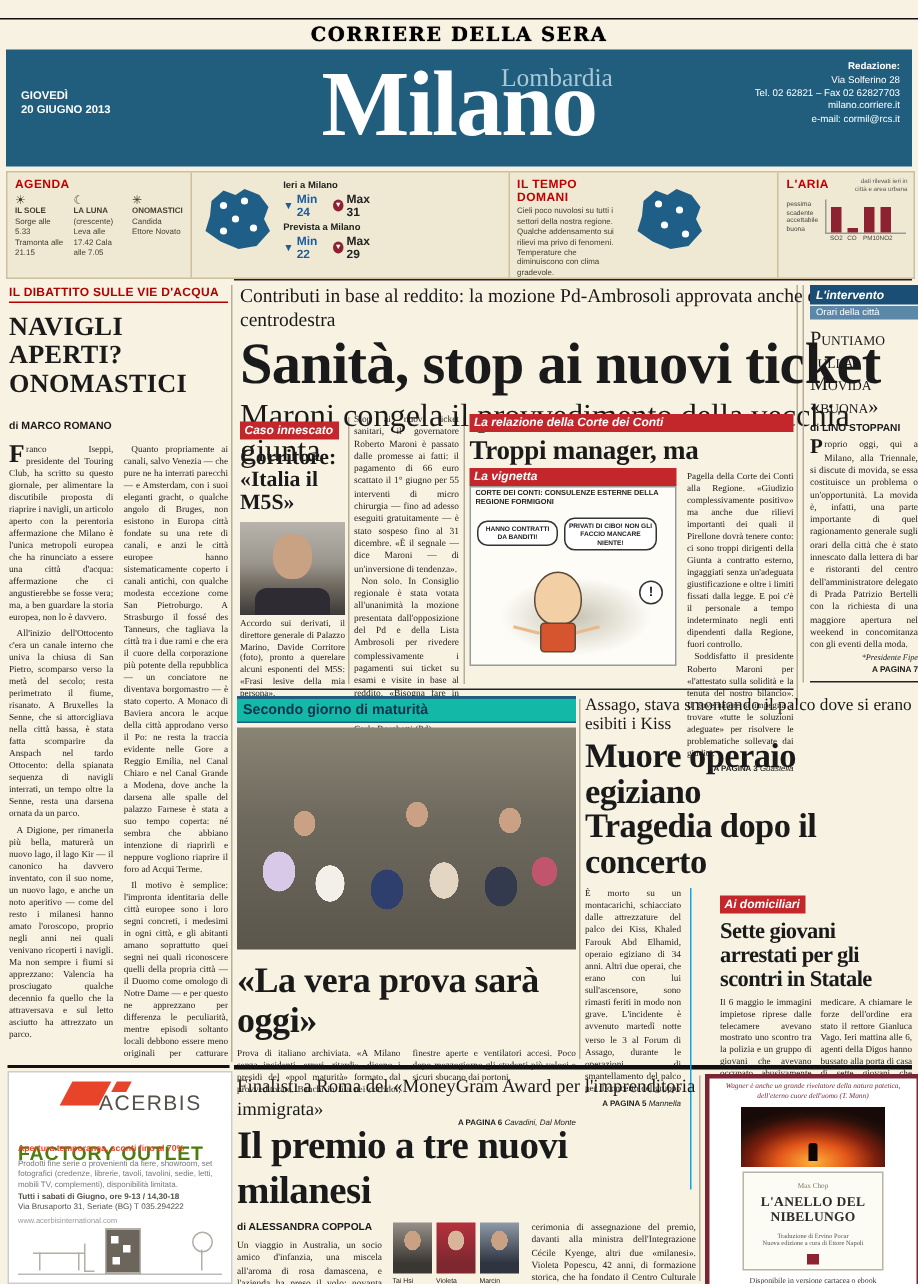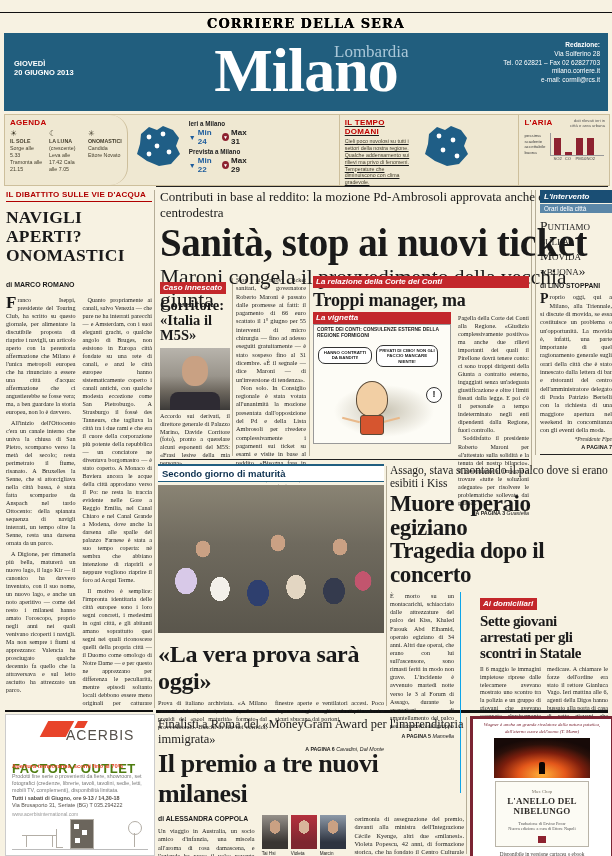--- a/index.html
+++ b/index.html
@@ -12,28 +12,28 @@
   .banner .dateblock{position:absolute;left:10px;top:26px;font-family:"Liberation Sans",sans-serif;font-weight:bold;font-size:7.5px;line-height:1.25;}
   .banner .city{position:absolute;left:0;right:0;top:2px;text-align:center;font-size:62px;font-weight:bold;font-family:"Liberation Serif",serif;letter-spacing:-1px;}
   .banner .region{position:absolute;left:330px;top:9px;font-size:17px;color:#aac7d8;font-family:"Liberation Serif",serif;}
   .banner .redaz{position:absolute;right:8px;top:8px;text-align:right;font-family:"Liberation Sans",sans-serif;font-size:6.5px;line-height:1.35;}
   .banner .redaz .b{font-weight:bold;}
   
   .infobar{left:4px;top:114px;width:604px;height:70px;background:#efe8d2;border:1px solid #cdbf9c;display:flex;font-family:"Liberation Sans",sans-serif;}
   .isec{padding:3px 5px;position:relative;border-right:1px solid #cdbf9c;}
   .isec h4{margin:0 0 2px 0;font-size:8px;color:#c00000;letter-spacing:.3px;}
   .tiny{font-size:5.3px;line-height:1.3;color:#433d2c;}
-  .agenda{width:118px;border-radius:18px;}
+  .agenda{width:118px;}
   .agenda .cols{display:flex;gap:6px;}
   .agenda .acol{width:33px;}
   .agenda .aicon{font-size:8px;color:#433d2c;}
   .agenda .aname{font-weight:bold;font-size:5.3px;}
   .oggi{width:212px;display:flex;gap:4px;}
   .oggi .txt{width:78px;}
-  .domani{width:178px;display:flex;gap:4px;text-decoration:underline;}
+  .domani{width:178px;display:flex;gap:4px;}
   .domani .txt{width:72px;}
   .mapwrap{width:52px;padding-top:6px;}
   .temps{width:66px;padding-top:2px;}
   .tlabel{font-weight:bold;font-size:6.3px;color:#222;}
   .trow{display:flex;align-items:center;gap:2px;margin:1px 0 2px 0;}
   .min-icon{color:#1d5c9c;font-size:7px;}
   .maxdot{display:inline-block;width:8px;height:8px;border-radius:50%;background:#8d2230;color:#fff;font-size:5px;line-height:8px;text-align:center;}
   .tval{font-weight:bold;font-size:8px;color:#1d5c9c;}
   .tval.max{color:#222;}
   .aria{width:84px;border-right:none;}
@@ -99,21 +99,21 @@
   
   .interv{left:535px;top:190px;width:72px;border-left:1px solid #b5ad97;padding-left:4px;}
   .bluelabel{background:#1a4e74;color:#fff;font-family:"Liberation Sans",sans-serif;font-weight:bold;font-style:italic;font-size:8px;padding:2px 4px;}
   .bluesub{background:#5b87a8;color:#fff;font-family:"Liberation Sans",sans-serif;font-size:6.3px;padding:1px 4px;margin-top:1px;}
   .interv .t{font-variant:small-caps;font-size:13.5px;line-height:1.1;margin:6px 0 4px 0;}
   .interv .by{font-family:"Liberation Sans",sans-serif;font-weight:bold;font-size:6.8px;margin-bottom:4px;}
   .interv .note{font-size:5.5px;font-style:italic;text-align:right;margin-top:2px;}
   .interv .pcredit{font-family:"Liberation Sans",sans-serif;font-weight:bold;font-size:5.5px;text-align:right;margin-top:2px;border-bottom:1px solid #222;padding-bottom:4px;}
   
   .matur{left:158px;top:464px;width:226px;}
-  .bluebar-label{border-top:2px solid #205e80;border-bottom:1px solid #205e80;background:#ffffff;color:#0f3250;font-family:"Liberation Sans",sans-serif;font-weight:bold;font-size:9.5px;padding:2px 4px;}
+  .bluebar-label{border-top:2px solid #205e80;border-bottom:1px solid #205e80;background:#14b8a6;color:#0f3250;font-family:"Liberation Sans",sans-serif;font-weight:bold;font-size:9.5px;padding:2px 4px;}
   .photo-students{width:226px;height:148px;margin-top:3px;background:
      radial-gradient(18px 22px at 28px 96px,#d8c9e8 60%,transparent 61%),
      radial-gradient(16px 20px at 62px 104px,#f3f0ea 60%,transparent 61%),
      radial-gradient(18px 22px at 100px 108px,#2e3f6e 60%,transparent 61%),
      radial-gradient(16px 20px at 138px 102px,#e3d6c2 60%,transparent 61%),
      radial-gradient(18px 22px at 176px 106px,#343a4d 60%,transparent 61%),
      radial-gradient(14px 16px at 205px 96px,#c2556e 60%,transparent 61%),
      radial-gradient(12px 14px at 45px 64px,#caa184 60%,transparent 61%),
      radial-gradient(12px 14px at 120px 58px,#caa184 60%,transparent 61%),
      radial-gradient(12px 14px at 182px 62px,#caa184 60%,transparent 61%),

